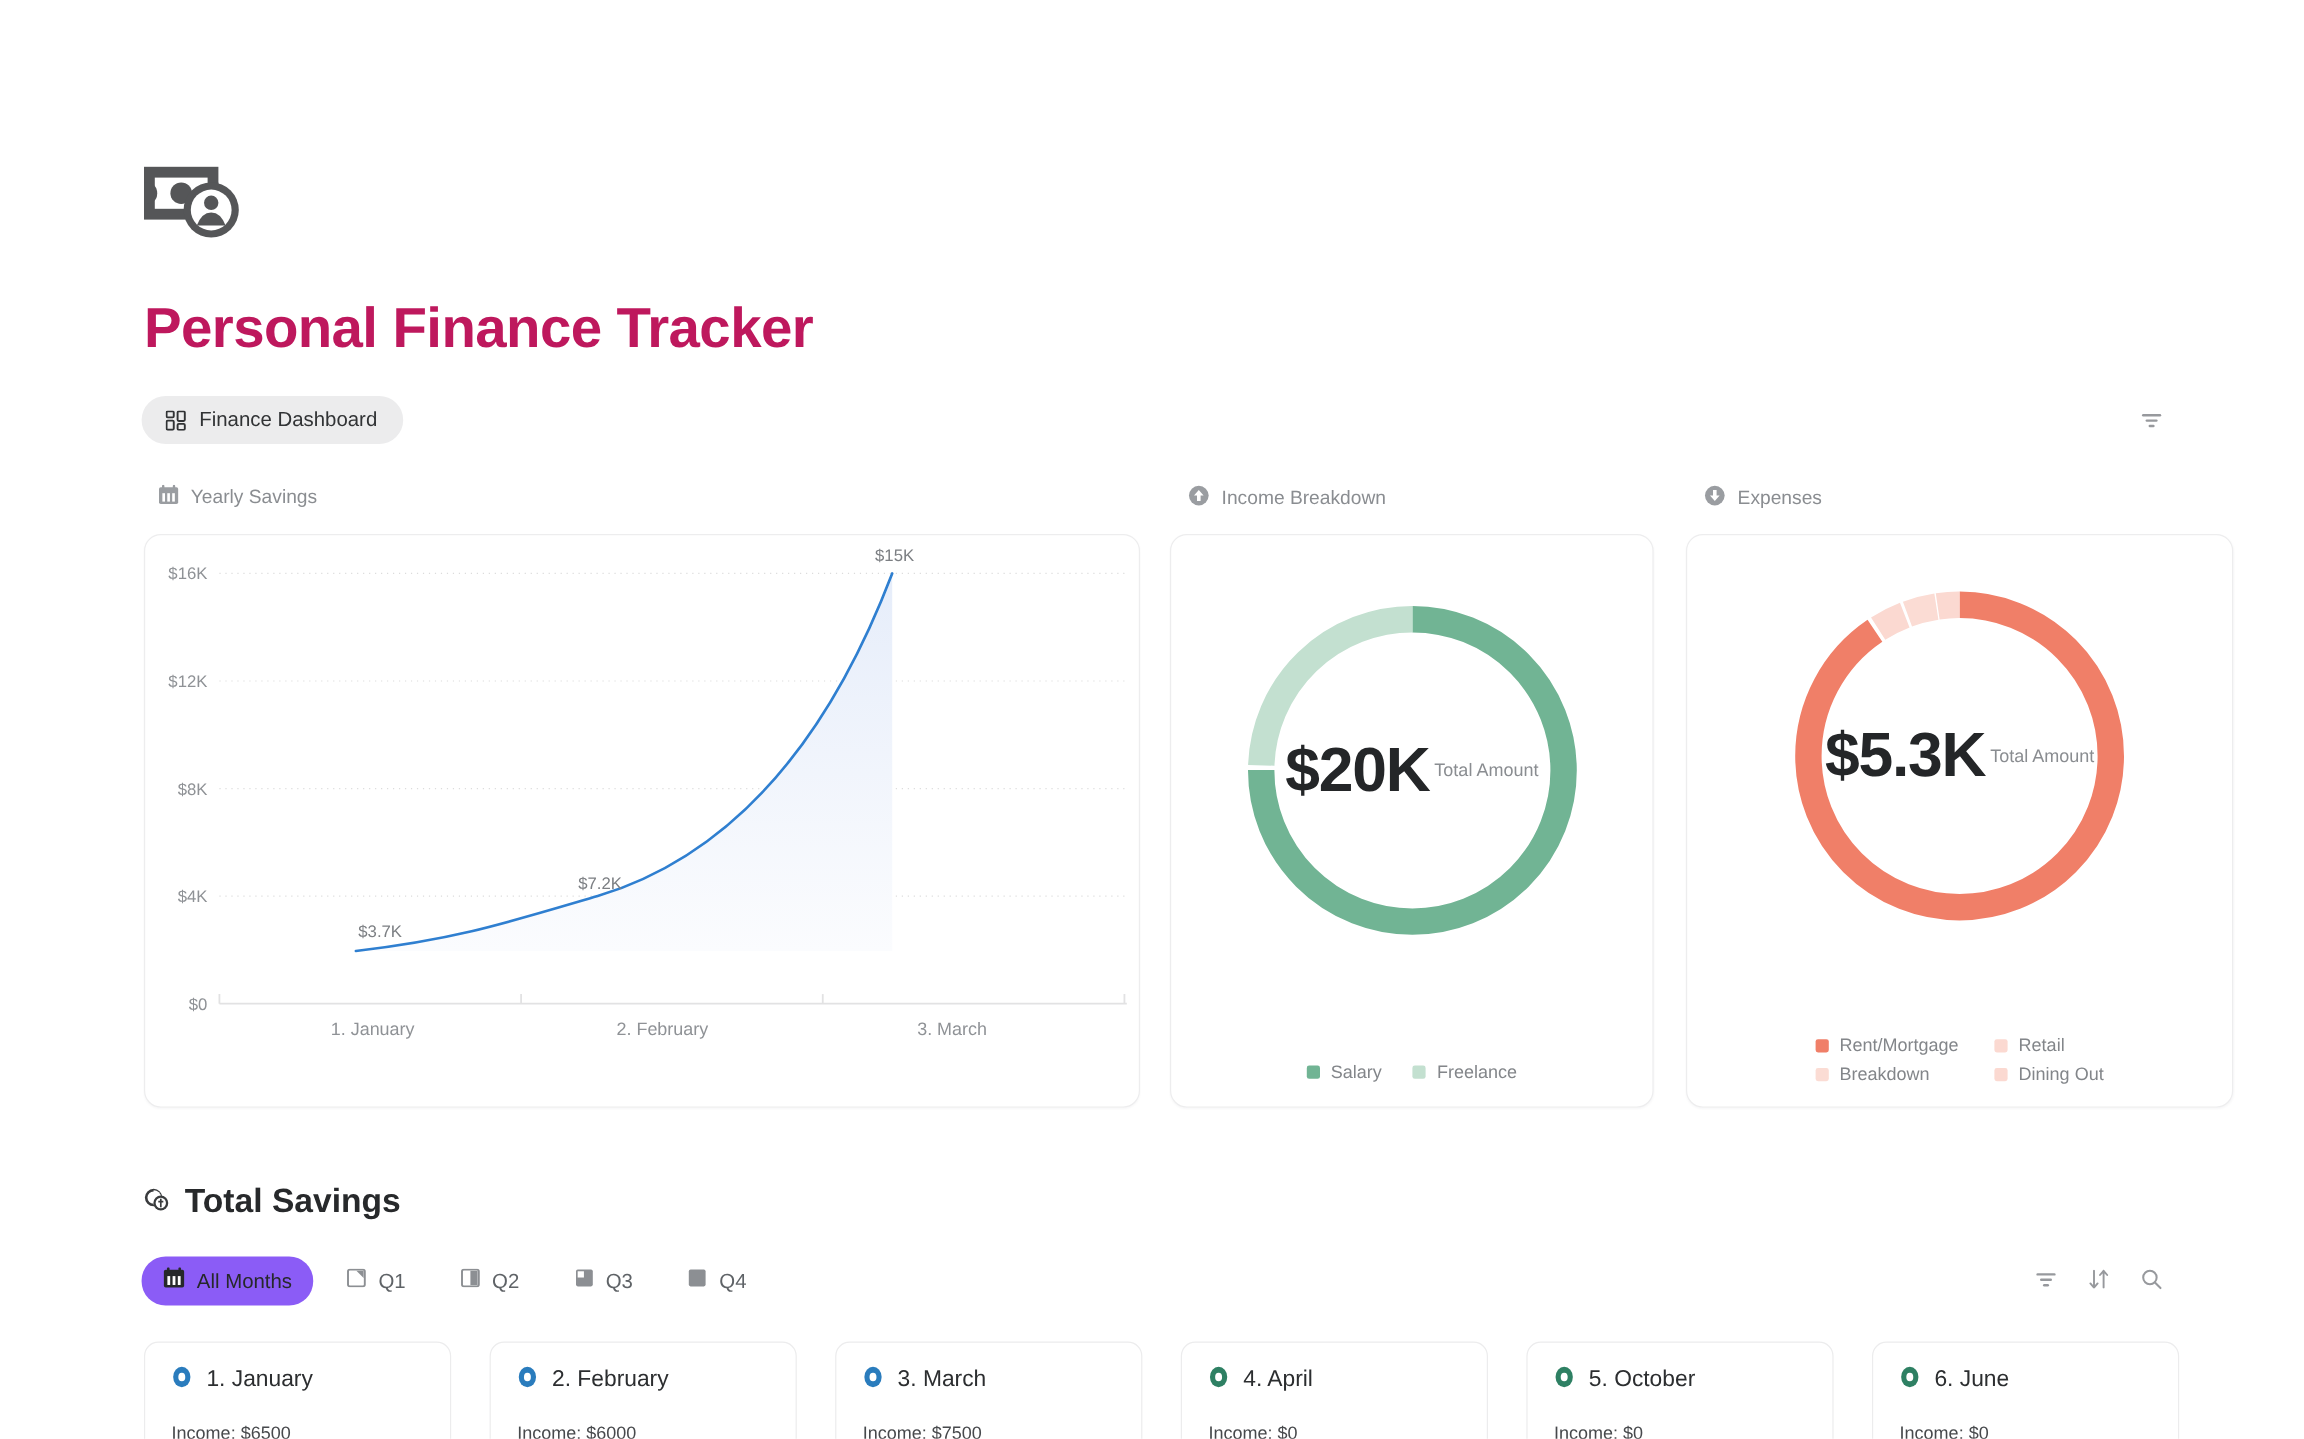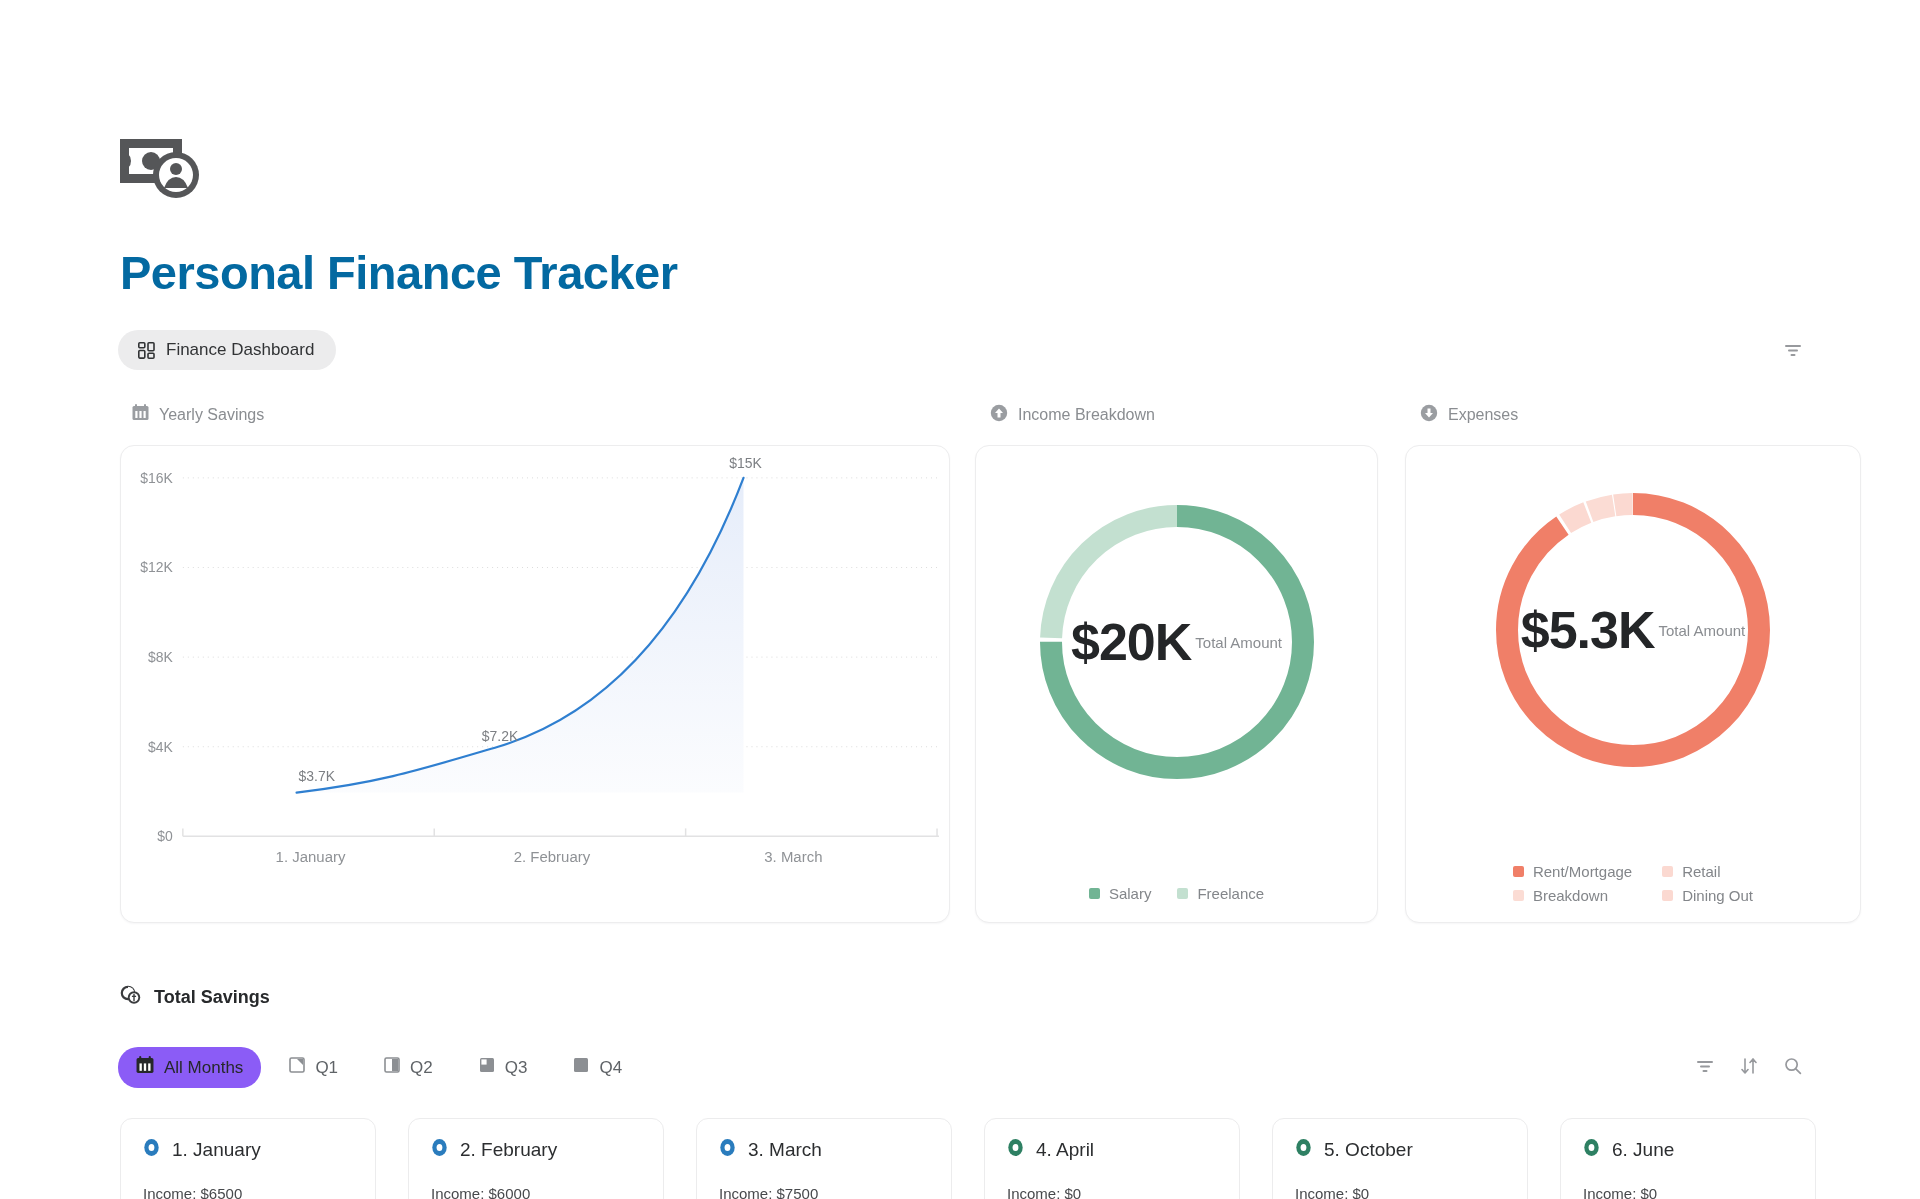--- a/index.html
+++ b/index.html
@@ -10,21 +10,21 @@
     color:#2f3234;
     -webkit-font-smoothing:antialiased;
   }
   .page { position:relative; width:1920px; height:1199px; padding:0; }
 
   
   .header { position:absolute; left:120px; top:135px; }
   .logo { width:100px; height:66px; display:block; }
   .page-title {
     position:absolute; left:120px; top:247px;
-    font-size:47px; font-weight:bold; letter-spacing:-0.5px; color:#0369a1;
+    font-size:47px; font-weight:bold; letter-spacing:-0.5px; color:#be185d;
     line-height:1.1;
   }
 
   
   .tabrow { position:absolute; left:118px; top:330px; width:1685px; height:40px; }
   .pill {
     display:inline-flex; align-items:center; gap:11px;
     background:#ececed; border-radius:22px; padding:10px 22px 10px 20px;
     font-size:17px; color:#313335; cursor:pointer;
   }
@@ -67,22 +67,22 @@
 
   .legend { position:absolute; left:0; right:0; bottom:20px; display:flex; justify-content:center; }
   .legend-items { display:flex; gap:26px; }
   .legend-grid { display:grid; grid-template-columns:auto auto; gap:7px 30px; }
   .legend-item { display:flex; align-items:center; gap:9px; font-size:15px; color:#83868a; }
   .swatch { width:11px; height:11px; border-radius:2px; flex:none; }
 
   
   .section-title {
     position:absolute; left:120px; top:985px;
-    display:flex; align-items:center; gap:12px;
-    font-size:18px; font-weight:bold; color:#27292b;
+    display:flex; align-items:flex-start; gap:12px;
+    font-size:28px; font-weight:bold; color:#27292b;
   }
   .filterbar { position:absolute; left:118px; top:1047px; width:1685px; height:40px; }
   .filters { display:flex; align-items:center; gap:10px; }
   .fpill {
     display:inline-flex; align-items:center; gap:10px;
     padding:9px 18px; border-radius:20px; font-size:17px; color:#5f6367; cursor:pointer;
   }
   .fpill.active { background:#8b5cf6; color:#26282a; }
   .filterbar-right { position:absolute; right:0; top:9px; display:flex; gap:24px; align-items:center; }
 

